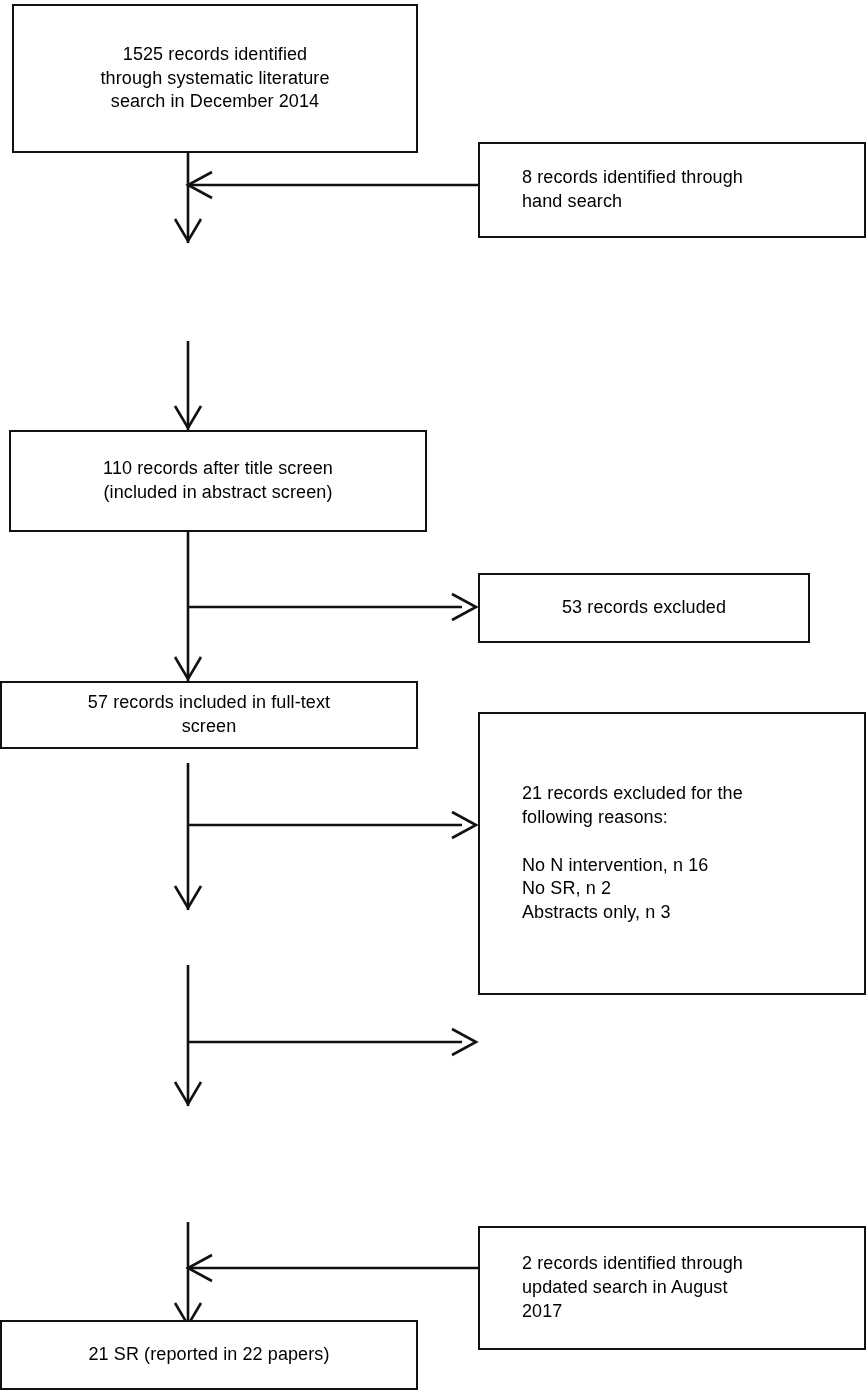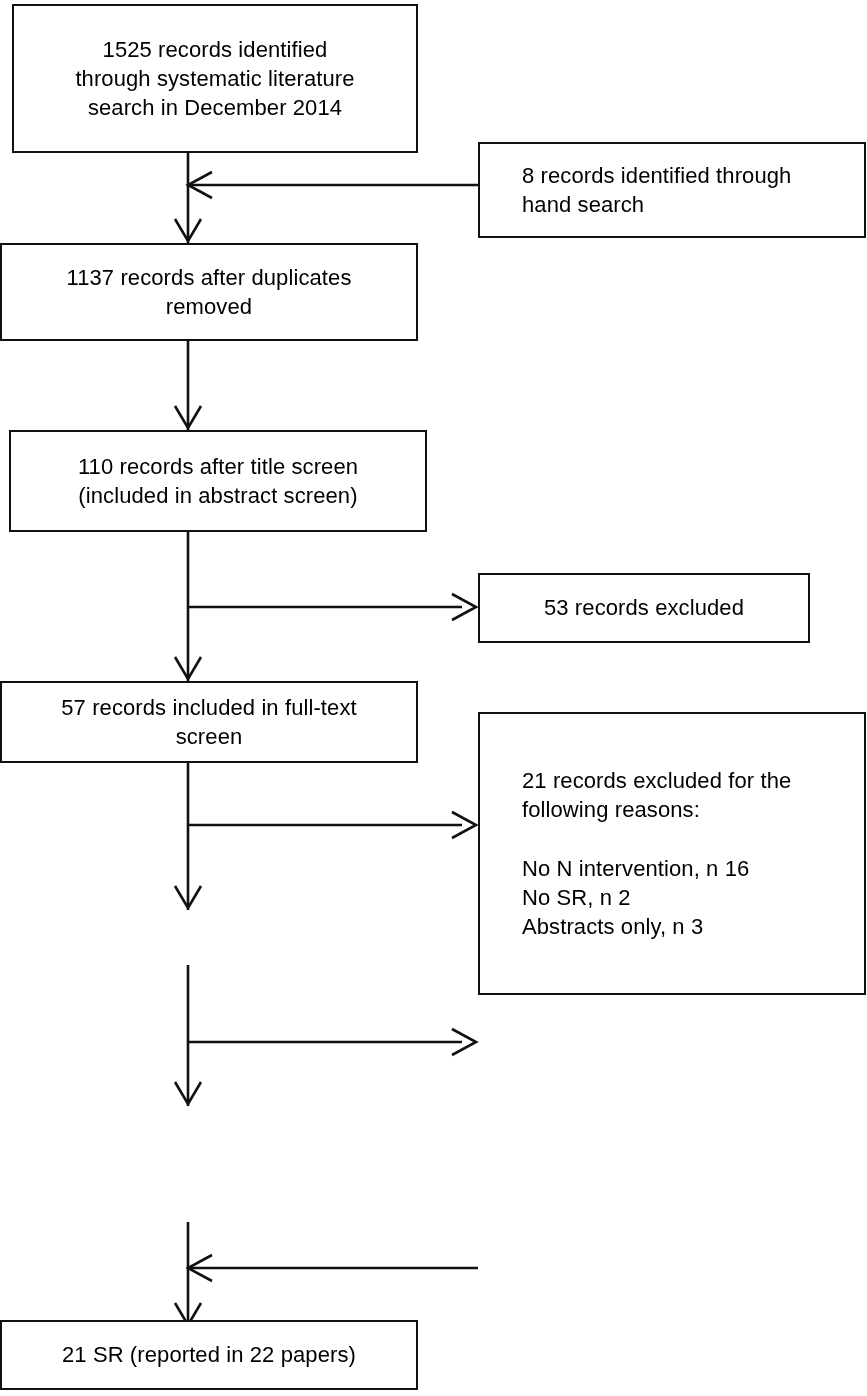--- a/index.html
+++ b/index.html
@@ -17,21 +17,21 @@
     overflow: hidden;
   }
   .box {
     position: absolute;
     box-sizing: border-box;
     border: 2px solid #111111;
     background: #ffffff;
     display: flex;
     align-items: center;
     line-height: 1.32;
-    font-size: 22px;
+    font-size: 18px;
     letter-spacing: 0.1px;
   }
   .box .txt {
     width: 100%;
     white-space: pre-line;
   }
   .box.center .txt { text-align: center; padding: 0 10px; }
   .box.left   .txt { text-align: left;  padding: 0 18px 0 42px; }
 
   svg.wires {
@@ -92,49 +92,50 @@
     <span class="txt">1525 records identified
 through systematic literature
 search in December 2014</span>
   </div>
 
   <div class="box left" style="left:478px; top:142px; width:388px; height:96px;">
     <span class="txt">8 records identified through
 hand search</span>
   </div>
 
-  <div class="box center" style="left:0px; top:243px; width:418px; height:98px;">
-    <span class="txt">1137 records after duplicates
-removed</span>
-  </div>
 
   <div class="box center" style="left:9px; top:430px; width:418px; height:102px;">
     <span class="txt">110 records after title screen
 (included in abstract screen)</span>
   </div>
 
   <div class="box center" style="left:478px; top:573px; width:332px; height:70px;">
     <span class="txt">53 records excluded</span>
   </div>
 
-  <div class="box center" style="left:0px; top:681px; width:418px; height:82px;">
+  <div class="box center" style="left:0px; top:681px; width:418px; height:68px;">
     <span class="txt">57 records included in full-text
 screen</span>
   </div>
 
   <div class="box left" style="left:478px; top:712px; width:388px; height:283px;">
     <span class="txt">21 records excluded for the
 following reasons:
 
 No N intervention, n 16
 No SR, n 2
 Abstracts only, n 3</span>
   </div>
 
 
 
 
+  <div class="box left" style="left:478px; top:1226px; width:388px; height:124px;">
+    <span class="txt">2 records identified through
+updated search in August
+2017</span>
+  </div>
 
   <div class="box center" style="left:0px; top:1320px; width:418px; height:70px;">
     <span class="txt">21 SR (reported in 22 papers)</span>
   </div>
 
 </div>
 
 </body></html>

